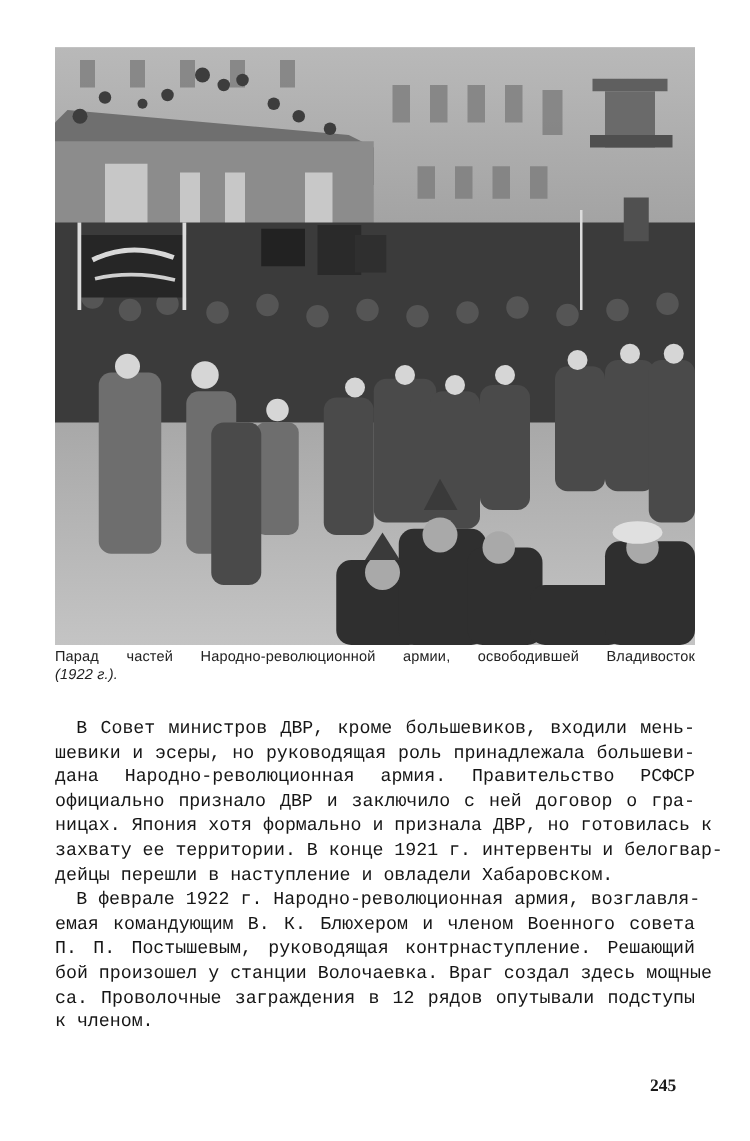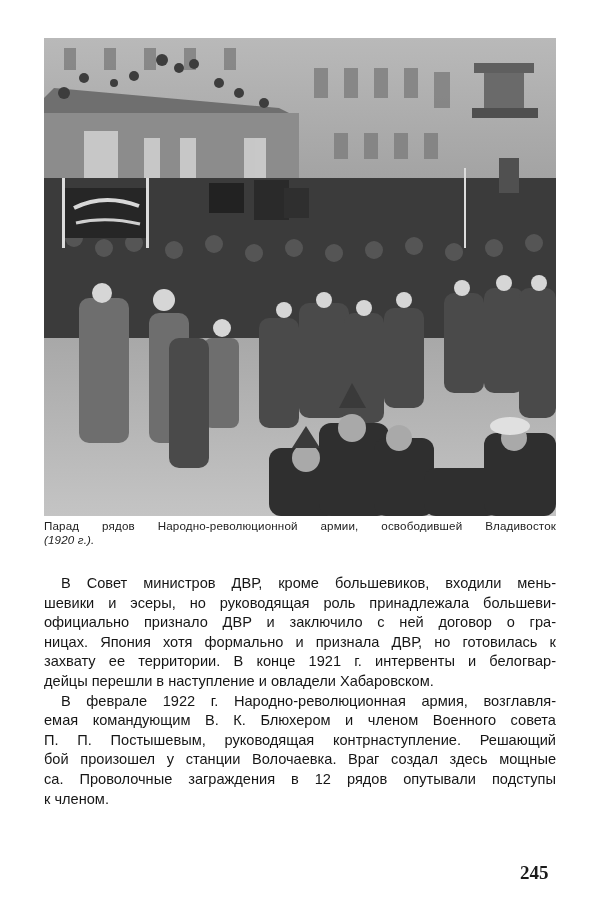--- a/index.html
+++ b/index.html
@@ -8,29 +8,29 @@
   .photo { position: absolute; left: 44px; top: 38px; width: 512px; height: 478px;
            background: #8a8a8a; overflow: hidden; }
   .photo svg { display: block; width: 100%; height: 100%; }
   .caption { position: absolute; left: 44px; top: 519px; width: 512px;
              font-family: "Liberation Sans", "DejaVu Sans", sans-serif;
              font-size: 11.6px; line-height: 14px; letter-spacing: 0.15px;
              text-align: justify; color: #222; }
   .caption .line1 { display: block; text-align: justify; text-align-last: justify; word-spacing: 6px; }
   .caption .line2 { display: block; font-style: italic; }
   .body-text { position: absolute; left: 44px; top: 574px; width: 512px;
-               font-family: Liberation Sans, sans-serif;
+               font-family: Liberation Mono, monospace;
                font-size: 14.6px; line-height: 19.6px; color: #161616; }
   .para { margin: 0; text-indent: 0; }
   .line { display: block; white-space: nowrap; text-align: justify; text-align-last: justify; }
   .line.first { padding-left: 17px; }
   .line.last { text-align-last: left; }
   .page-number { position: absolute; left: 520px; top: 862px;
                  font-family: "Liberation Serif", "DejaVu Serif", serif;
-                 font-size: 19px; font-weight: bold; color: #1a1a1a; }
+                 font-size: 14px; font-weight: bold; color: #1a1a1a; }
 </style>
 </head>
 <body>
 
 <div class="photo">
   <svg viewBox="0 0 512 478" preserveAspectRatio="none">
     <defs>
       <linearGradient id="sky" x1="0" y1="0" x2="0" y2="1">
         <stop offset="0" stop-color="#b9b9b9"></stop>
         <stop offset="1" stop-color="#9a9a9a"></stop>
@@ -155,28 +155,29 @@
       <circle cx="355" cy="400" r="13"></circle>
         <circle cx="470" cy="400" r="13"></circle>
     </g>
     <polygon points="295,370 308,345 322,370" fill="#3a3a3a"></polygon>
     <polygon points="248,410 262,388 276,410" fill="#3a3a3a"></polygon>
     <ellipse cx="466" cy="388" rx="20" ry="9" fill="#e0e0e0"></ellipse>
   </svg>
 </div>
 
 <div class="caption">
-  <span class="line1">Парад рядов Народно-революционной армии, освободившей Владивосток</span>
-  <span class="line2">(1920 г.).</span>
+  <span class="line1">Парад частей Народно-революционной армии, освободившей Владивосток</span>
+  <span class="line2">(1922 г.).</span>
 </div>
 
 <div class="body-text">
   <p class="para">
     <span class="line first">В Совет министров ДВР, кроме большевиков, входили мень-</span>
     <span class="line">шевики и эсеры, но руководящая роль принадлежала большеви-</span>
+    <span class="line">дана Народно-революционная армия. Правительство РСФСР</span>
     <span class="line">официально признало ДВР и заключило с ней договор о гра-</span>
     <span class="line">ницах. Япония хотя формально и признала ДВР, но готовилась к</span>
     <span class="line">захвату ее территории. В конце 1921 г. интервенты и белогвар-</span>
     <span class="line last">дейцы перешли в наступление и овладели Хабаровском.</span>
   </p>
   <p class="para">
     <span class="line first">В феврале 1922 г. Народно-революционная армия, возглавля-</span>
     <span class="line">емая командующим В. К. Блюхером и членом Военного совета</span>
     <span class="line">П. П. Постышевым, руководящая контрнаступление. Решающий</span>
     <span class="line">бой произошел у станции Волочаевка. Враг создал здесь мощные</span>

